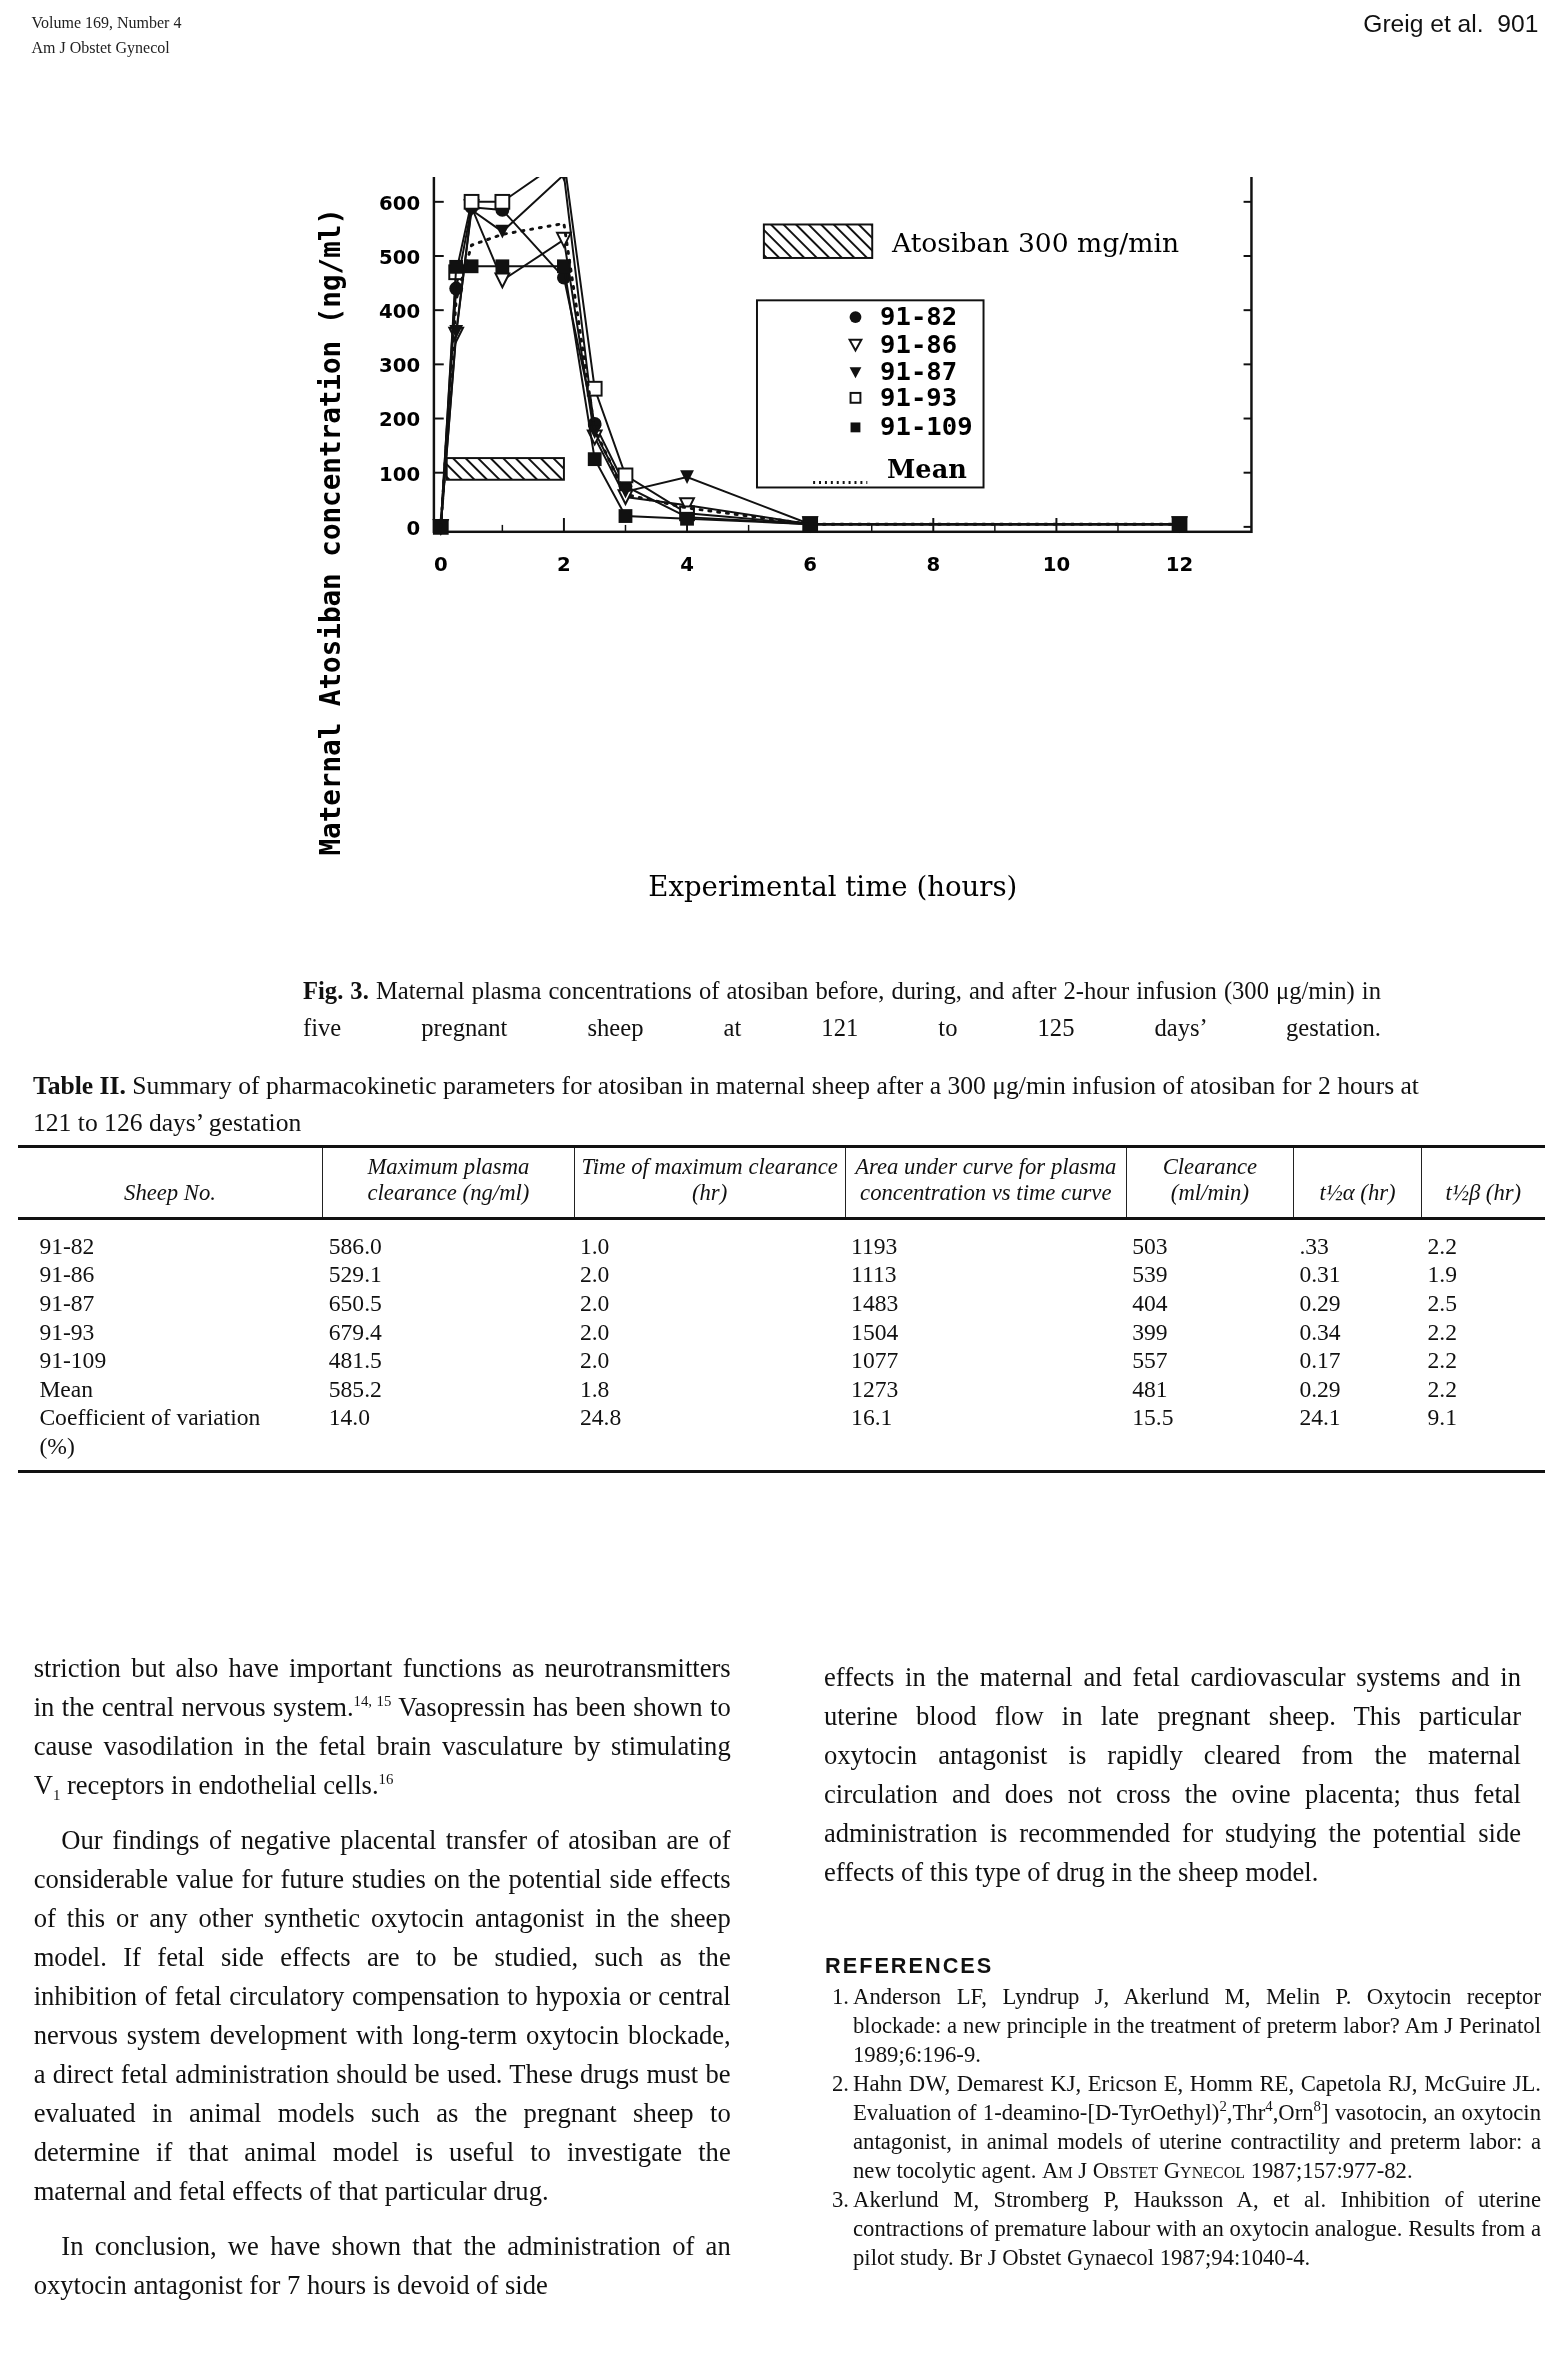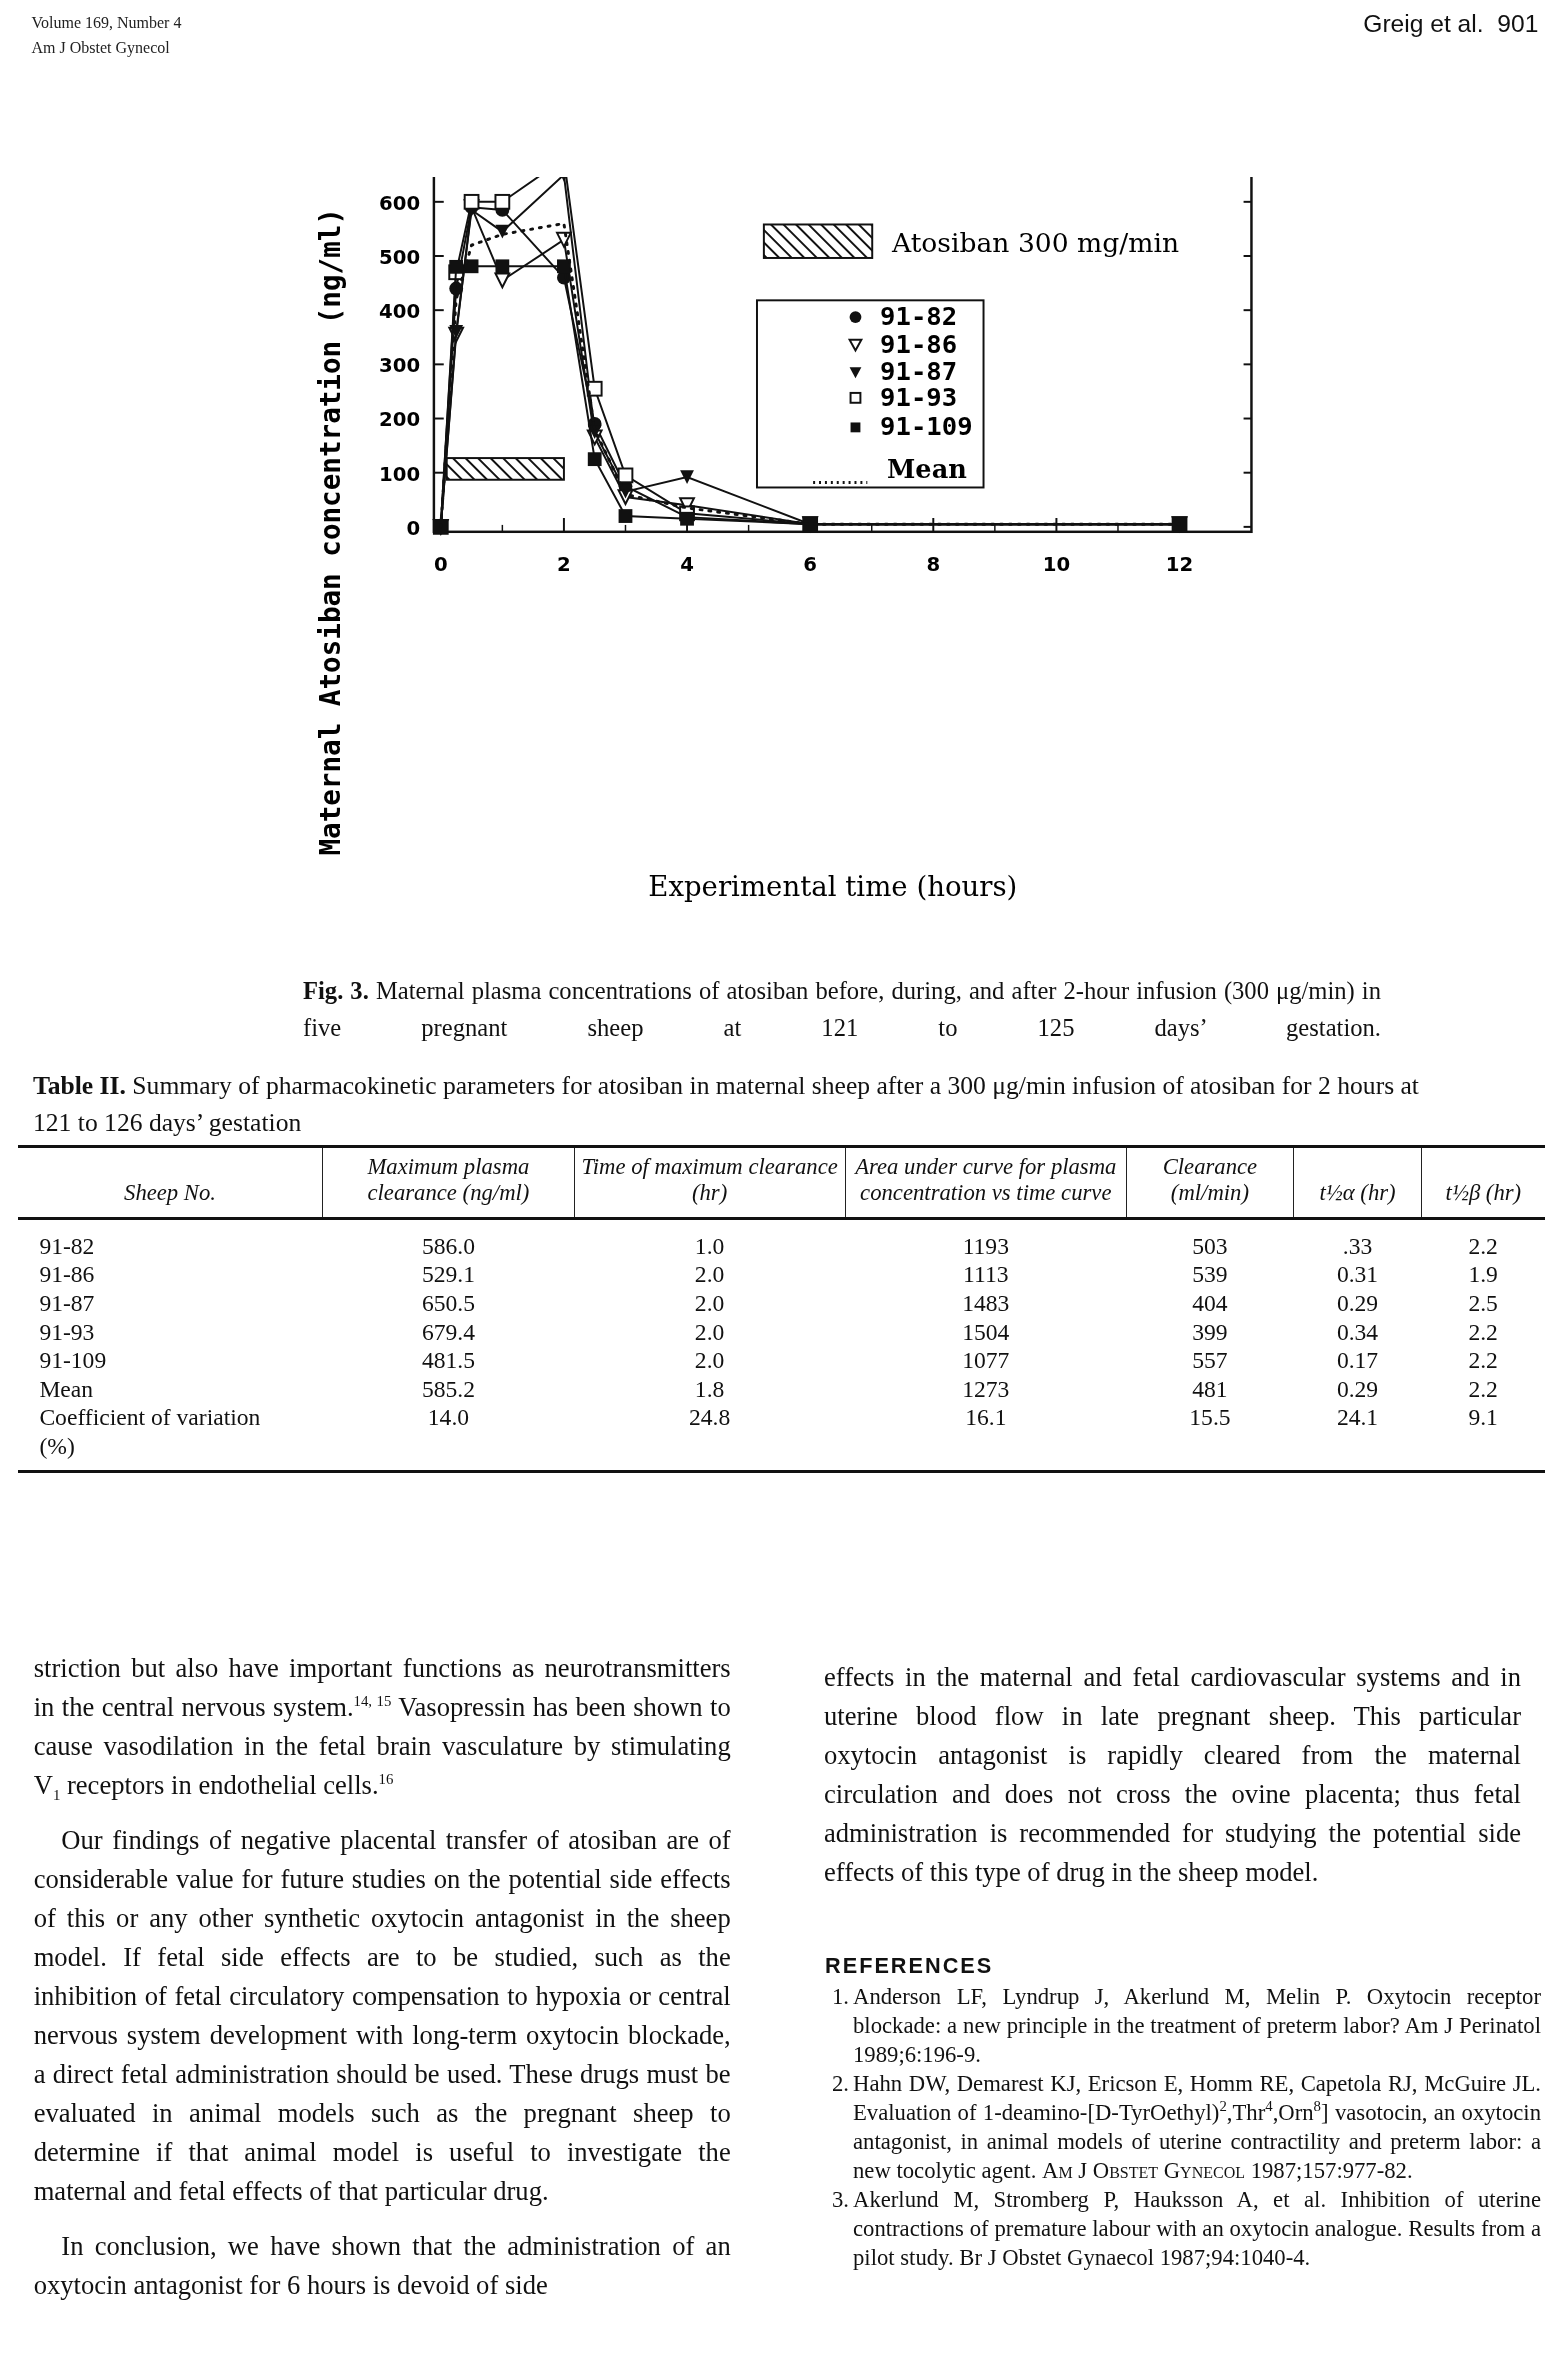--- a/index.html
+++ b/index.html
@@ -12,21 +12,21 @@
   .figure svg { width: 985px; height: 749px; display: block; }
   .fig-caption { position: absolute; left: 303px; top: 936px; width: 1078px; font-size: 24.6px; line-height: 37px; text-align: justify; text-align-last: justify; margin-top: 36px; }
   .fig-caption b { font-weight: bold; }
 
   .table-caption { position: absolute; left: 33px; top: 1067px; width: 1399px; font-size: 25.6px; line-height: 37px; }
   .table-caption b { font-weight: bold; }
   .data-table { position: absolute; left: 17.7px; top: 1145px; width: 1527px; border-collapse: collapse; font-size: 23.6px; }
   .data-table thead th { font-style: italic; font-weight: normal; vertical-align: bottom; padding: 5.9px 5.9px 9.9px; line-height: 26.6px; font-size: 22.7px; border-left: 1.5px solid #222; }
   .data-table thead th:first-child { border-left: none; text-align: center; }
   .data-table thead tr { border-top: 3px solid #111; border-bottom: 3.9px solid #111; }
-  .data-table tbody td { padding: 0 5.9px; line-height: 28.6px; text-align: center; }
+  .data-table tbody td { padding: 0 5.9px; line-height: 28.6px; text-align: left; }
   .data-table tbody td:first-child { text-align: left; padding-left: 21.7px; }
   .data-table tbody tr:first-child td { padding-top: 11.8px; }
   .data-table tbody tr:last-child td { padding-bottom: 9.9px; vertical-align: top; }
   .data-table tbody { border-bottom: 3px solid #111; }
   .cv-label { display: inline-block; width: 227px; }
 
   .col { position: absolute; font-size: 26.6px; line-height: 39px; text-align: justify; }
   .col-left { left: 17.7px; top: 1633px; width: 729px; }
   .col-right { left: 808px; top: 1642px; width: 729px; }
   .col p { margin: 16px; }
@@ -281,21 +281,21 @@
         <td>15.5</td>
         <td>24.1</td>
         <td>9.1</td>
       </tr>
     </tbody>
 </table>
 
 <div class="col col-left">
   <p><span>striction but also have important functions as neurotransmitters in the central nervous system.</span><sup>14, 15</sup><span> Vasopressin has been shown to cause vasodilation in the fetal brain vasculature by stimulating V</span><sub>1</sub><span> receptors in endothelial cells.</span><sup>16</sup></p>
   <p class="indent">Our findings of negative placental transfer of atosiban are of considerable value for future studies on the potential side effects of this or any other synthetic oxytocin antagonist in the sheep model. If fetal side effects are to be studied, such as the inhibition of fetal circulatory compensation to hypoxia or central nervous system development with long-term oxytocin blockade, a direct fetal administration should be used. These drugs must be evaluated in animal models such as the pregnant sheep to determine if that animal model is useful to investigate the maternal and fetal effects of that particular drug.</p>
-  <p class="indent">In conclusion, we have shown that the administration of an oxytocin antagonist for 6 hours is devoid of side</p>
+  <p class="indent">In conclusion, we have shown that the administration of an oxytocin antagonist for 7 hours is devoid of side</p>
 </div>
 <div class="col col-right">
   <p>effects in the maternal and fetal cardiovascular systems and in uterine blood flow in late pregnant sheep. This particular oxytocin antagonist is rapidly cleared from the maternal circulation and does not cross the ovine placenta; thus fetal administration is recommended for studying the potential side effects of this type of drug in the sheep model.</p>
 </div>
 
 <div class="refs-title">REFERENCES</div>
 <ol class="refs">
   <li><span class="num">1.</span><span>Anderson LF, Lyndrup J, Akerlund M, Melin P. Oxytocin receptor blockade: a new principle in the treatment of preterm labor? Am J Perinatol 1989;6:196-9.</span></li>
   <li><span class="num">2.</span><span>Hahn DW, Demarest KJ, Ericson E, Homm RE, Capetola RJ, McGuire JL. Evaluation of 1-deamino-[D-TyrOethyl)</span><sup>2</sup><span>,Thr</span><sup>4</sup><span>,Orn</span><sup>8</sup><span>] vasotocin, an oxytocin antagonist, in animal models of uterine contractility and preterm labor: a new tocolytic agent. </span><span class="sc">Am J Obstet Gynecol</span><span> 1987;157:977-82.</span></li>
   <li><span class="num">3.</span><span>Akerlund M, Stromberg P, Hauksson A, et al. Inhibition of uterine contractions of premature labour with an oxytocin analogue. Results from a pilot study. Br J Obstet Gynaecol 1987;94:1040-4.</span></li>

